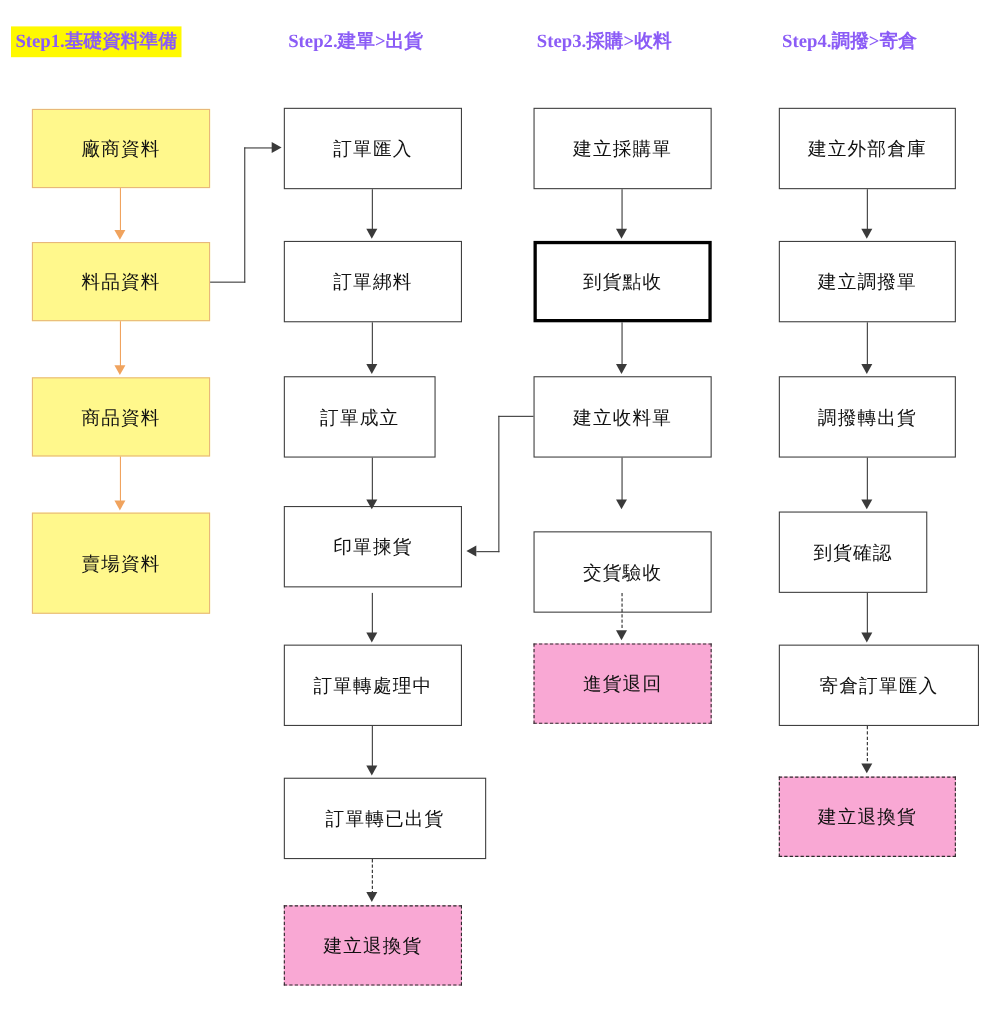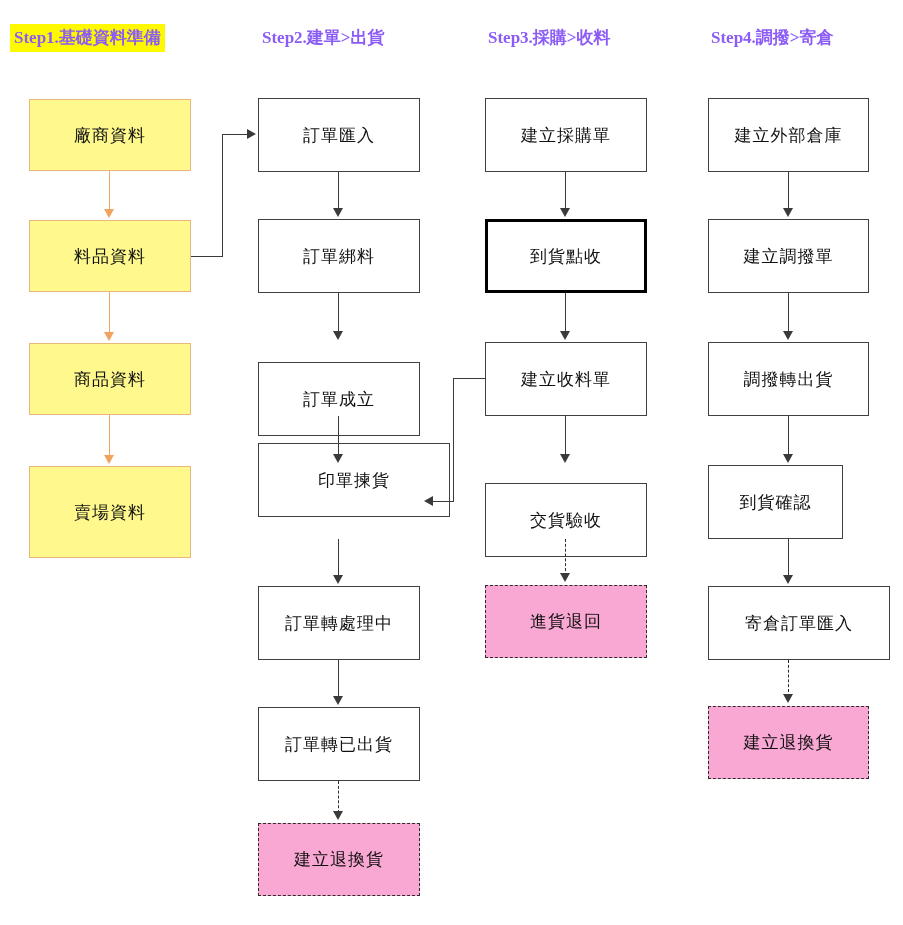--- a/index.html
+++ b/index.html
@@ -107,27 +107,27 @@
 
   <div class="hline" style="left:191px;top:256px;width:32px;"></div>
   <div class="vline" style="left:222px;top:134px;height:123px;"></div>
   <div class="hline" style="left:222px;top:134px;width:27px;"></div>
   <div class="arrow-right" style="left:247px;top:129px;"></div>
 
   <div class="node" style="left:258px;top:98px;width:162px;height:74px;">訂單匯入</div>
 
   <div class="node" style="left:258px;top:219px;width:162px;height:74px;">訂單綁料</div>
 
-  <div class="node" style="left:258px;top:342px;width:162px;height:74px;margin-top:20px;">訂單成立</div>
-
-  <div class="node" style="left:258px;top:443px;width:192px;height:74px;font-family:Liberation Mono, monospace;">印單揀貨</div>
+  <div class="node" style="left:258px;top:342px;width:138px;height:74px;">訂單成立</div>
+
+  <div class="node" style="left:258px;top:460px;width:162px;height:74px;font-family:Liberation Mono, monospace;">印單揀貨</div>
 
   <div class="node" style="left:258px;top:586px;width:162px;height:74px;">訂單轉處理中</div>
 
-  <div class="node" style="left:258px;top:707px;width:162px;height:74px;">訂單轉已出貨</div>
+  <div class="node" style="left:258px;top:707px;width:184px;height:74px;">訂單轉已出貨</div>
 
   <div class="node dashed" style="left:258px;top:823px;width:162px;height:73px;">建立退換貨</div>
 
   <div class="vline" style="left:338px;top:172px;height:38px;"></div>
   <div class="arrow-down" style="left:333px;top:208px;"></div>
 
   <div class="vline" style="left:338px;top:293px;height:40px;"></div>
   <div class="arrow-down" style="left:333px;top:331px;"></div>
 
   <div class="vline" style="left:338px;top:416px;height:40px;"></div>

